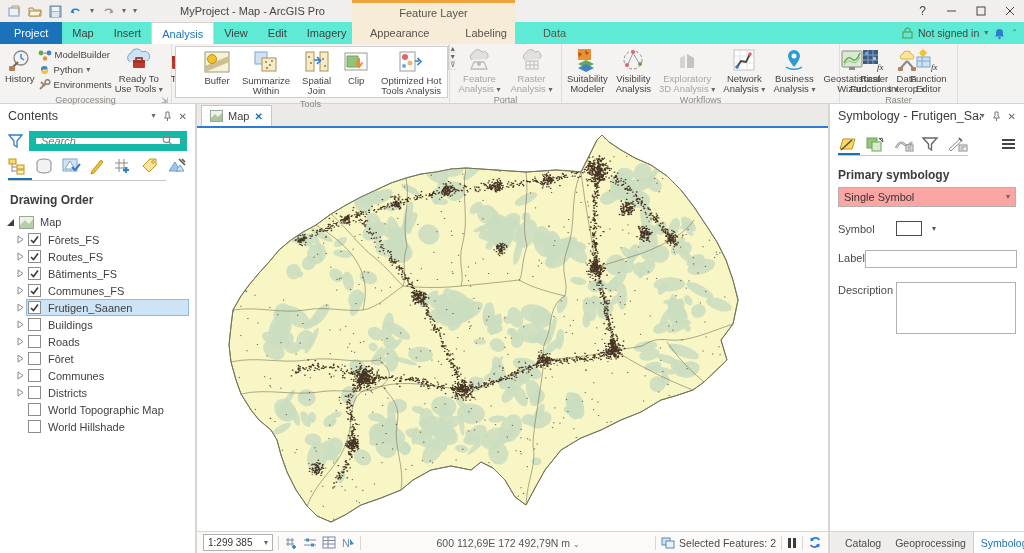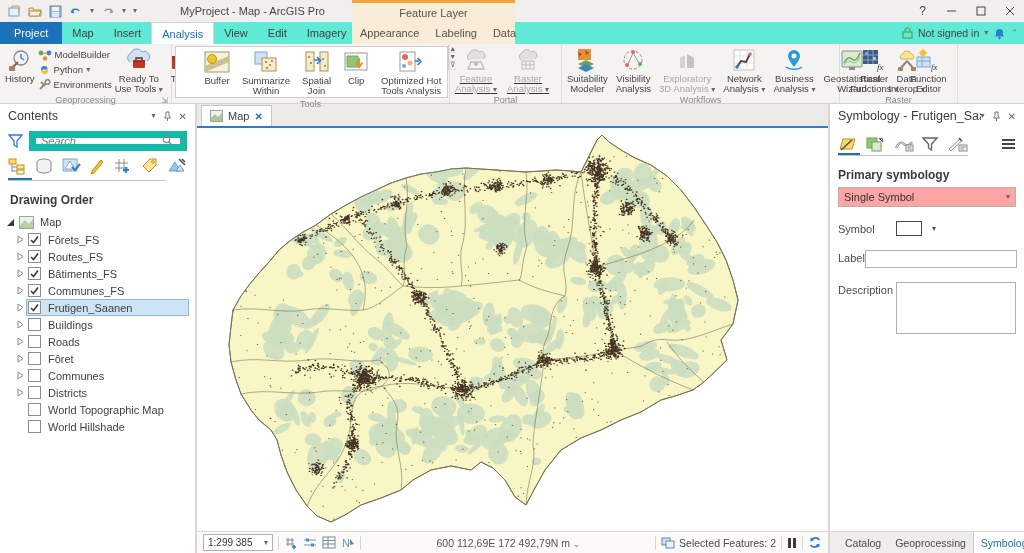--- a/index.html
+++ b/index.html
@@ -19,21 +19,21 @@
     background:#f6ecd8; border-top:3px solid #f0a23c; display:flex; align-items:center; justify-content:center;
     font-size:11px; color:#5a5248; }
   .win-ctrls{ position:absolute; right:0; top:0; height:22px; display:flex; }
   .win-btn{ width:29px; height:22px; display:flex; align-items:center; justify-content:center; color:#444; font-size:12px; }
   
   .tabrow{ height:22px; display:flex; align-items:flex-end; background:#5eead4; position:relative; }
   .tab{ height:22px; display:flex; align-items:center; padding:0 10px; font-size:11px; color:#3f3f3f; white-space:nowrap; }
   .tab.backstage{ background:#1b72b8; color:#fff; padding:0 14px; }
   .tab.active{ background:#ffffff; color:#1b72b8; border:1px solid #d5d2cf; border-bottom:none; }
   .ctx-tabs{ position:absolute; left:352px; top:0; width:163px; height:22px; background:#f6ecd8; display:flex; align-items:flex-end; }
-  .ctx-tabs .tab{ color:#5a5248; padding:0 8px; }
+  .ctx-tabs .tab{ color:#5a5248; padding:0 18px; }
   .signin{ position:absolute; right:6px; top:0; height:22px; display:flex; align-items:center; gap:5px; font-size:10.5px; color:#444; }
   
   .ribbon{ height:60px; background:#f4f3f1; border-bottom:1px solid #d5d2cf; display:flex; }
   .rgroup{ display:flex; flex-direction:column; border-right:1px solid #e0ddda; }
   .rbody{ flex:1; display:flex; align-items:flex-start; padding:1px 2px 0 2px; }
   .rlabel{ height:13px; font-size:9px; color:#8a8682; text-align:center; line-height:12px; position:relative; white-space:nowrap; }
   .bigbtn{ display:flex; flex-direction:column; align-items:center; justify-content:flex-start;
            padding:2px 3px 0 3px; font-size:9.5px; line-height:10px; color:#444; text-align:center; white-space:nowrap; }
   .bigbtn .bico{ height:26px; display:flex; align-items:center; justify-content:center; margin-bottom:1px; }
   .bigbtn.disabled{ color:#a8a6a3; }
@@ -358,21 +358,21 @@
         <div class="galarrows">
           <span>▲</span>
           <span>▼</span>
           <span>⊽</span>
         </div>
       </div>
       <div class="rlabel"><span>Tools</span></div>
     </div>
 
     <div class="rgroup" style="width:112px;">
-      <div class="rbody" style="gap:4px;text-decoration:underline;">
+      <div class="rbody" style="justify-content:center; gap:4px;">
         <div class="bigbtn disabled">
           <span class="bico">
             <svg width="26" height="24">
                 <path d="M6 12 a4 4 0 0 1 1-7 a5 5 0 0 1 9-1 a4 4 0 0 1 4 7" fill="#e2e0dd" stroke="#bdbab6"></path>
                 <path d="M8 14 h10 l3 7 h-16 z" fill="none" stroke="#bdbab6" stroke-width="1.3"></path>
                 <circle cx="13" cy="16" r="2" fill="#bdbab6"></circle>
               </svg>
             </span>
           <span>Feature</span>
           <span><span>Analysis</span> <span class="caret">▾</span></span>

